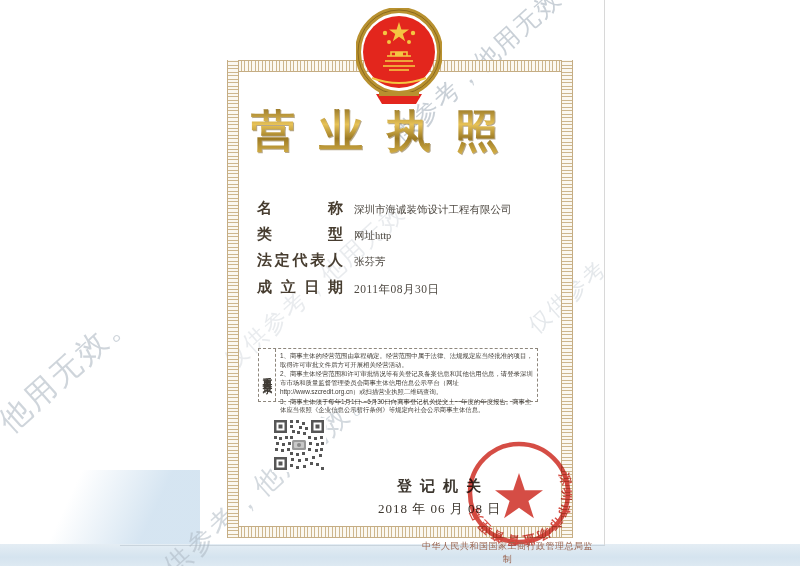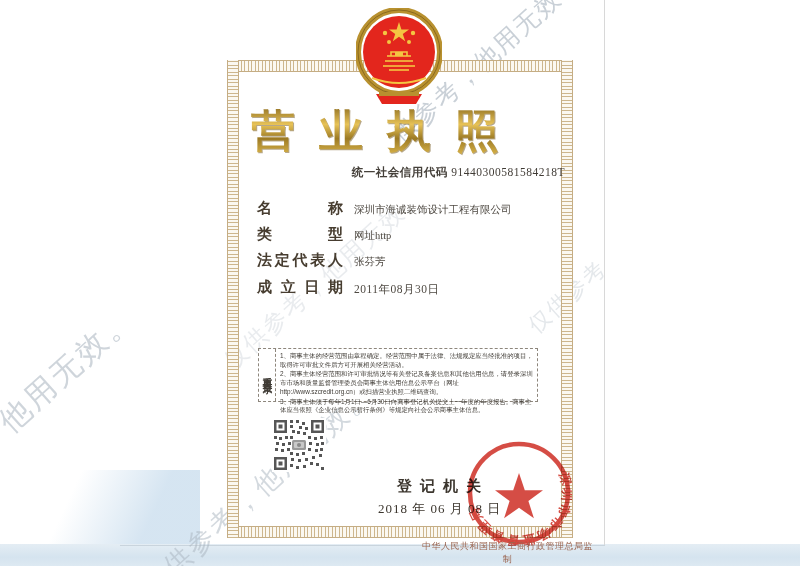--- a/index.html
+++ b/index.html
@@ -126,24 +126,20 @@
         <path d="M35 48 L35 44 L51 44 L51 48"></path>
         <path d="M33 62 L53 62"></path>
       </g>
       <rect x="39" y="44" width="8" height="4" fill="#f4c542"></rect>
       <path d="M16 70 Q43 80 70 70" stroke="#f4c542" stroke-width="2" fill="none"></path>
     </svg>
   </div>
 
   <div class="title">营业执照</div>
 
-  <div class="code-line">
-    <span>统一社会信用代码</span>
-    <span class="num">91440300581584218T</span>
-  </div>
 
   <div class="fields">
     <div class="frow r1">
       <div class="flabel">名称</div>
       <div class="fvalue">深圳市海诚装饰设计工程有限公司</div>
     </div>
     <div class="frow r2">
       <div class="flabel">类型</div>
       <div class="fvalue">网址http</div>
     </div>

